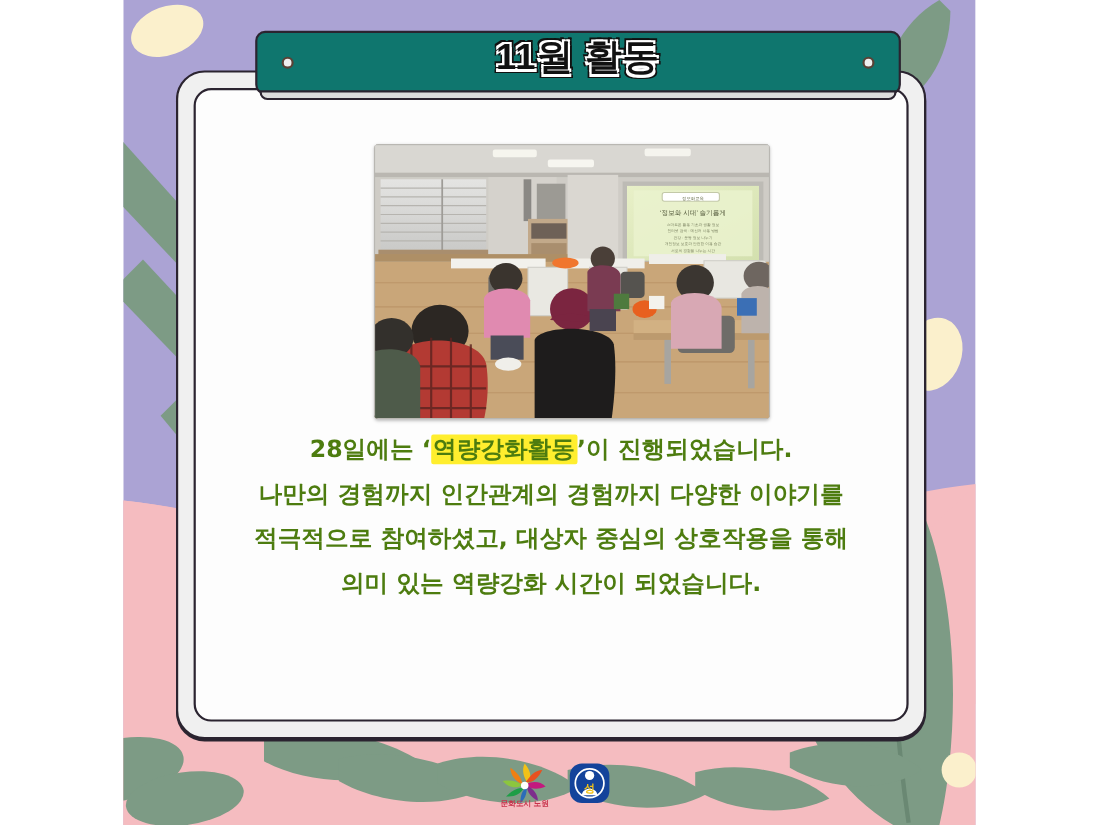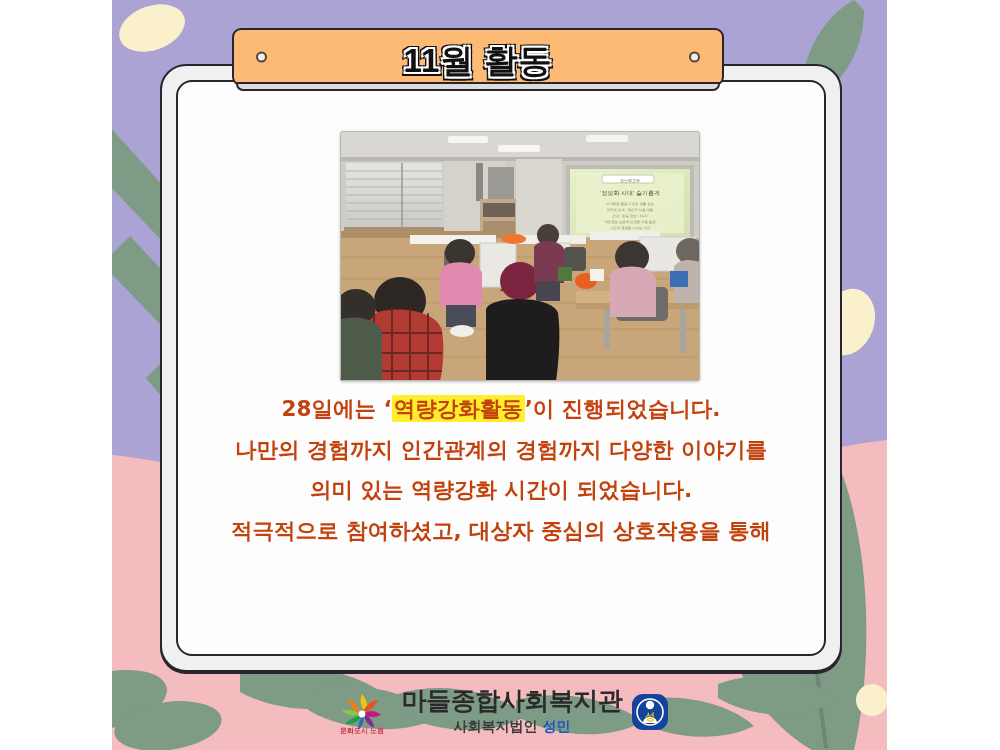--- a/index.html
+++ b/index.html
@@ -29,26 +29,26 @@
   .card-inner {
     position:absolute; left:14px; top:14px; right:14px; bottom:14px;
     background:#FDFDFD;
     border:2.5px solid #2B2430;
     border-radius:16px;
     overflow:hidden;
   }
 
   
   .banner {
-    position:absolute; left:232px; top:28px; width:492px; height:58px;
-    background:#fdba74;
+    position:absolute; left:232px; top:28px; width:587px; height:58px;
+    background:#0f766e;
     border:2.5px solid #2B2430;
     border-radius:9px;
     z-index:6;
-    display:flex; align-items:flex-end; justify-content:center;
+    display:flex; align-items:flex-start; justify-content:center;
   }
   .banner::after {
     content:""; position:absolute; left:2px; right:2px; bottom:-7px; height:5px;
     background:#DCDCDC; border:2px solid #2B2430; border-radius:0 0 7px 7px;
     z-index:-1;
   }
   .banner-hole {
     position:absolute; top:50%; transform:translateY(-50%);
     width:11px; height:11px; border:2px solid #5A4236; border-radius:50%;
     background:#EFEFEF;
@@ -77,21 +77,21 @@
   }
   .photo-wrap svg { display:block; width:360px; height:250px; }
 
   
   .body-text {
     position:absolute; left:8px; right:8px; top:316px;
     text-align:center;
   }
   .tline {
     font-family:"DejaVu Sans", sans-serif;
-    font-size:21.5px; font-weight:bold; color:#c2410c;
+    font-size:21.5px; font-weight:bold; color:#4d7c0f;
     line-height:1.0; margin-bottom:19px; white-space:nowrap;
   }
   .hl {
     background:#FFEE2E; padding:1px 2px; border-radius:2px;
   }
 
   
   .footer {
     position:absolute; left:0; top:684px; width:1000px; height:66px;
     display:flex; align-items:flex-start; justify-content:center;
@@ -321,22 +321,22 @@
 
           <rect x="0" y="0" width="360" height="250" fill="none" stroke="#B9B7B2" stroke-width="2"></rect>
         </svg>
       </div>
 
       <div class="body-text">
         <div class="tline">
           <span>28일에는 ‘</span><span class="hl">역량강화활동</span><span>’이 진행되었습니다.</span>
         </div>
         <div class="tline">나만의 경험까지 인간관계의 경험까지 다양한 이야기를</div>
+        <div class="tline">적극적으로 참여하셨고, 대상자 중심의 상호작용을 통해</div>
         <div class="tline">의미 있는 역량강화 시간이 되었습니다.</div>
-        <div class="tline">적극적으로 참여하셨고, 대상자 중심의 상호작용을 통해</div>
       </div>
 
     </div>
   </div>
 
   <div class="banner">
     <span class="banner-hole left"></span>
     <span class="banner-title">11월 활동</span>
     <span class="banner-hole right"></span>
   </div>
@@ -353,27 +353,20 @@
             <path d="M27,42 C27,35 29,30 33,27 C33,34 31,39 27,42 Z" fill="#2B6CB8"></path>
             <path d="M14,36 C19,31 25,28 31,28 C27,34 21,37 14,36 Z" fill="#1E9E47"></path>
             <path d="M11,22 C18,21 25,22 29,26 C23,29 16,28 11,22 Z" fill="#8CC63E"></path>
             <path d="M18,10 C24,14 28,19 29,25 C23,23 18,17 18,10 Z" fill="#F07F13"></path>
             <circle cx="31" cy="26" r="3.4" fill="#FFFFFF"></circle>
           </g>
           <text x="31" y="45" font-size="7" text-anchor="middle" fill="#C8324B" font-family="sans-serif" font-weight="bold">문화도시 노원</text>
         </svg>
       </div>
 
-      <div class="org-block">
-        <div class="org-name">마들종합사회복지관</div>
-        <div class="org-sub">
-          <span>사회복지법인</span>
-          <span class="blue">성민</span>
-        </div>
-      </div>
 
       <div class="logo-sungmin">
         <svg viewBox="0 0 38 38" xmlns="http://www.w3.org/2000/svg">
           <rect x="1" y="1" width="36" height="36" rx="11" fill="#14439B"></rect>
           <circle cx="19" cy="19" r="13" fill="none" stroke="#FFFFFF" stroke-width="1.6"></circle>
           <circle cx="19" cy="12" r="4.2" fill="#FFFFFF"></circle>
           <path d="M12,30 C12,22 26,22 26,30 Z" fill="#FFFFFF"></path>
           <text x="19" y="27" font-size="10" text-anchor="middle" fill="#F2C117" font-family="sans-serif" font-weight="bold">성</text>
         </svg>
       </div>

